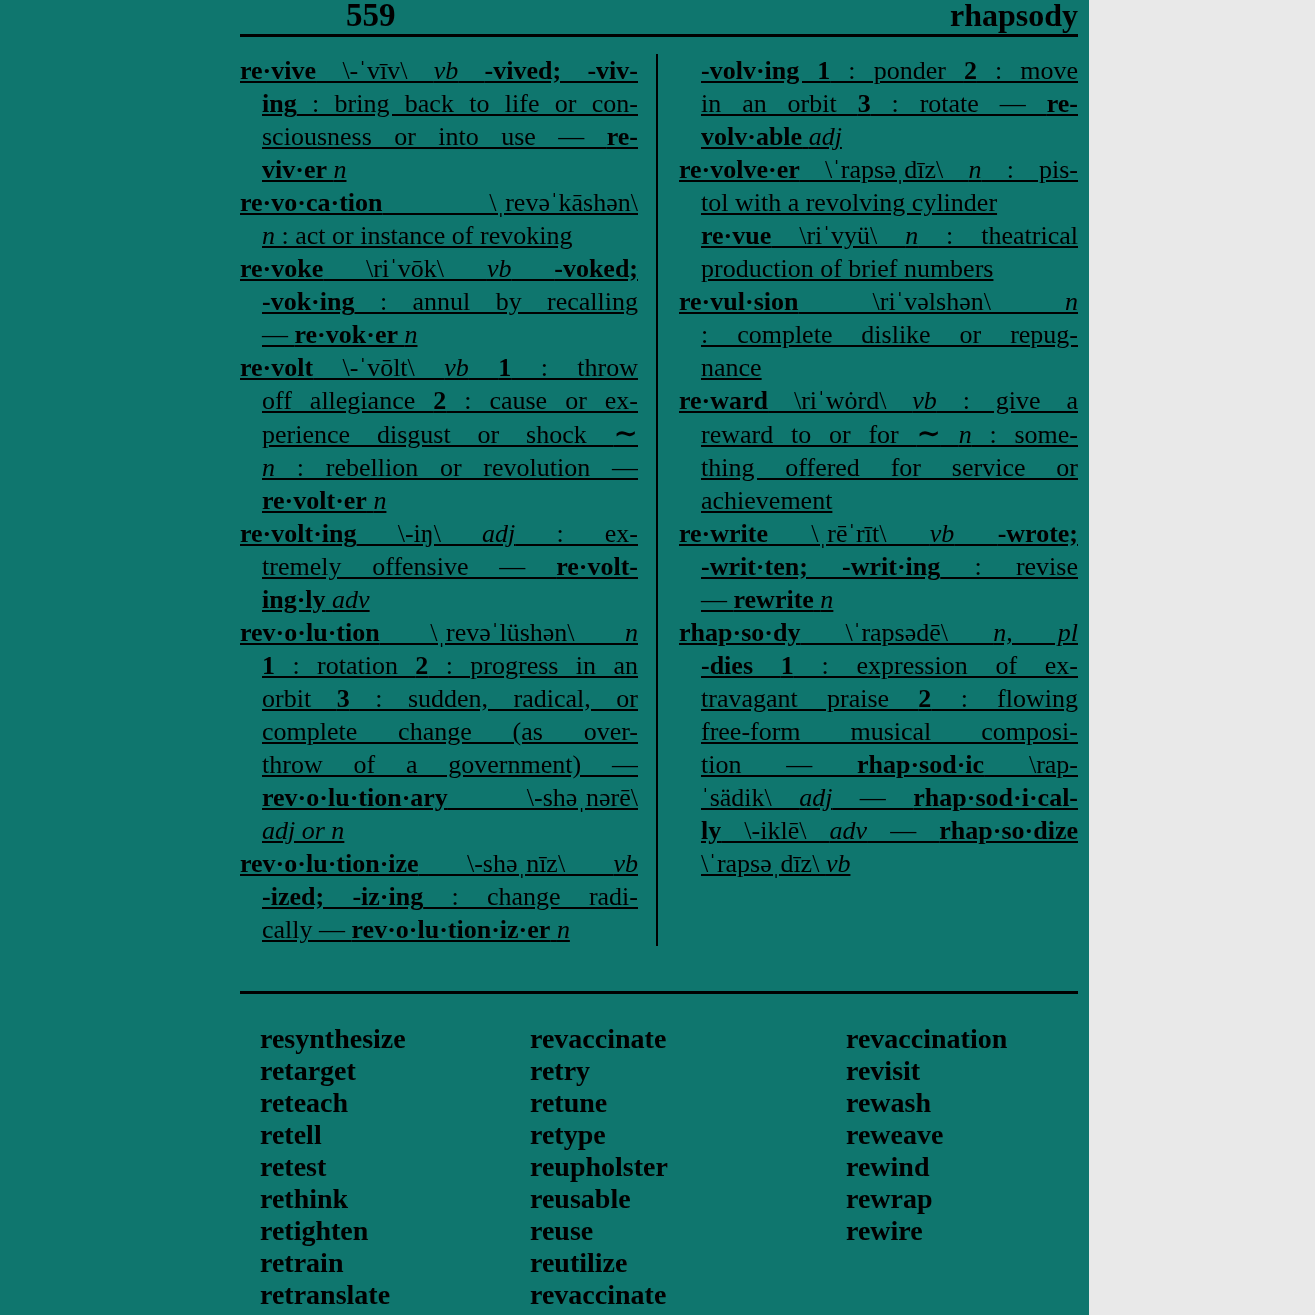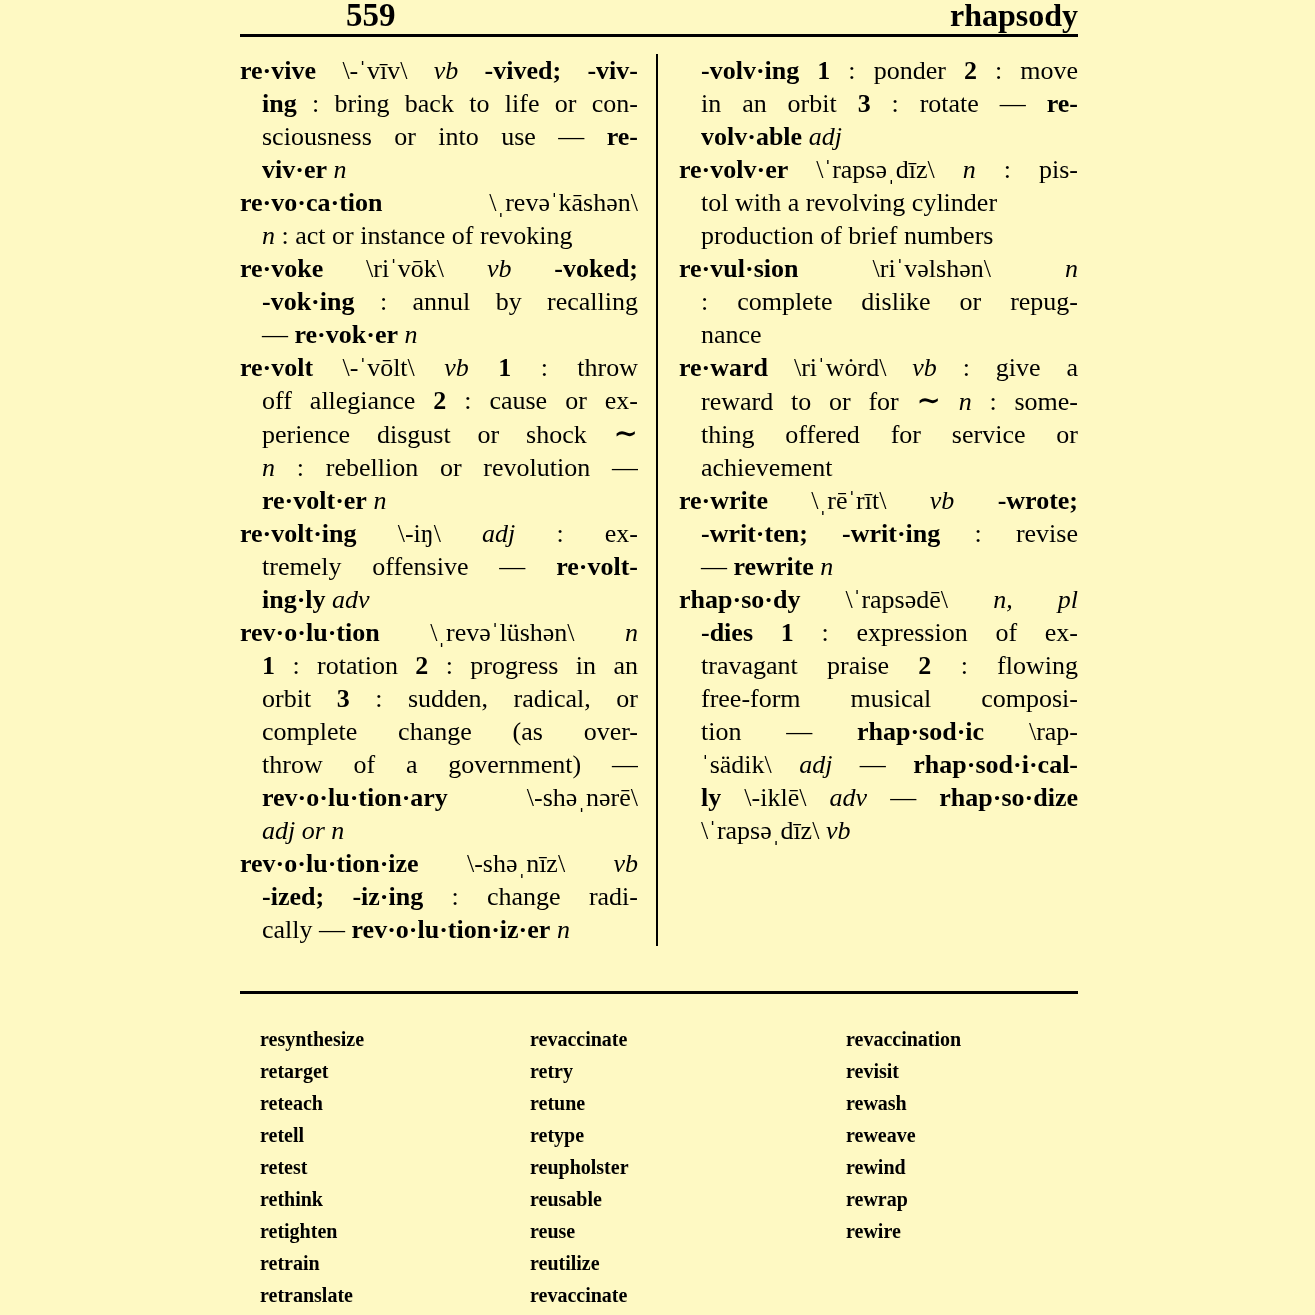--- a/index.html
+++ b/index.html
@@ -1,19 +1,19 @@
 <!DOCTYPE html>
 <html><head>
 <meta charset="utf-8">
 <style>
   html,body{margin:0;padding:0;background:#e9e9e9;}
   .page{
     position:relative;
-    width:1315px;height:1315px;
-    background:#fef9c3;
+    width:1089px;height:1315px;
+    background:#0f766e;
     color:#000;
     font-family:"Liberation Serif","DejaVu Serif",serif;
     overflow:hidden;
   }
   .content{
     position:absolute;
     left:240px;top:0;
     width:838px;
   }
   
@@ -22,40 +22,40 @@
     position:absolute;left:106px;top:-2px;
     font-weight:bold;font-size:33px;line-height:34px;
   }
   .guide-word{
     position:absolute;right:0;top:-2px;
     font-weight:bold;font-size:32px;line-height:34px;
   }
   .rule{height:3px;background:#000;}
   .hdr-rule{margin-top:0;}
   
-  .columns{display:flex;margin-top:17px;}
+  .columns{display:flex;margin-top:17px;text-decoration:underline;}
   .col{width:398px;}
   .col-right{width:399px;}
   .divider{width:2px;background:#000;margin-left:18px;margin-right:21px;}
   .entry-line{
     font-size:26px;
     line-height:33px;
     text-align:justify;
     text-align-last:justify;
     overflow:hidden;
   }
   .entry-line.cont{padding-left:22px;}
   .entry-line.last{text-align-last:left;}
   .b{font-weight:bold;}
   .i{font-style:italic;}
   .s{font-weight:bold;font-size:1.12em;}
   
   .bottom-rule{margin-top:45px;}
   .word-list{display:flex;margin-top:29px;}
-  .wl-col{font-weight:bold;font-size:20px;line-height:32px;}
+  .wl-col{font-weight:bold;font-size:28px;line-height:32px;}
   .wl-col-0{width:270px;margin-left:20px;}
   .wl-col-1{width:275px;}
   .wl-col-2{flex:1;margin-left:41px;}
   .wl-item{white-space:pre;}
 </style>
 </head>
 <body>
 
 <div class="page">
   <div class="content">
@@ -111,24 +111,25 @@
           </div>
         </div>
       <div class="divider"></div>
       <div class="col col-right" id="col-right">
           <div>
             <div class="entry-line cont"><span class="b">-volv·ing 1</span><span> : ponder </span><span class="b">2</span><span> : move</span></div>
             <div class="entry-line cont"><span>in an orbit </span><span class="b">3</span><span> : rotate — </span><span class="b">re-</span></div>
             <div class="entry-line cont last"><span class="b">volv·able</span><span> </span><span class="i">adj</span></div>
           </div>
           <div>
-            <div class="entry-line"><span class="b">re·volv·er</span><span> \ˈrapsəˌdīz\ </span><span class="i">n</span><span> : pis-</span></div>
+            <div class="entry-line"><span class="b">re·volve·er</span><span> \ˈrapsəˌdīz\ </span><span class="i">n</span><span> : pis-</span></div>
             <div class="entry-line cont last"><span>tol with a revolving cylinder</span></div>
           </div>
           <div>
+            <div class="entry-line cont"><span class="b">re·vue</span><span> \riˈvyü\ </span><span class="i">n</span><span> : theatrical</span></div>
             <div class="entry-line cont last"><span>production of brief numbers</span></div>
           </div>
           <div>
             <div class="entry-line"><span class="b">re·vul·sion</span><span> \riˈvəlshən\ </span><span class="i">n</span></div>
             <div class="entry-line cont"><span>: complete dislike or repug-</span></div>
             <div class="entry-line cont last"><span>nance</span></div>
           </div>
           <div>
             <div class="entry-line"><span class="b">re·ward</span><span> \riˈwȯrd\ </span><span class="i">vb</span><span> : give a</span></div>
             <div class="entry-line cont"><span>reward to or for </span><span class="s">∼</span><span> </span><span class="i">n</span><span> : some-</span></div>

